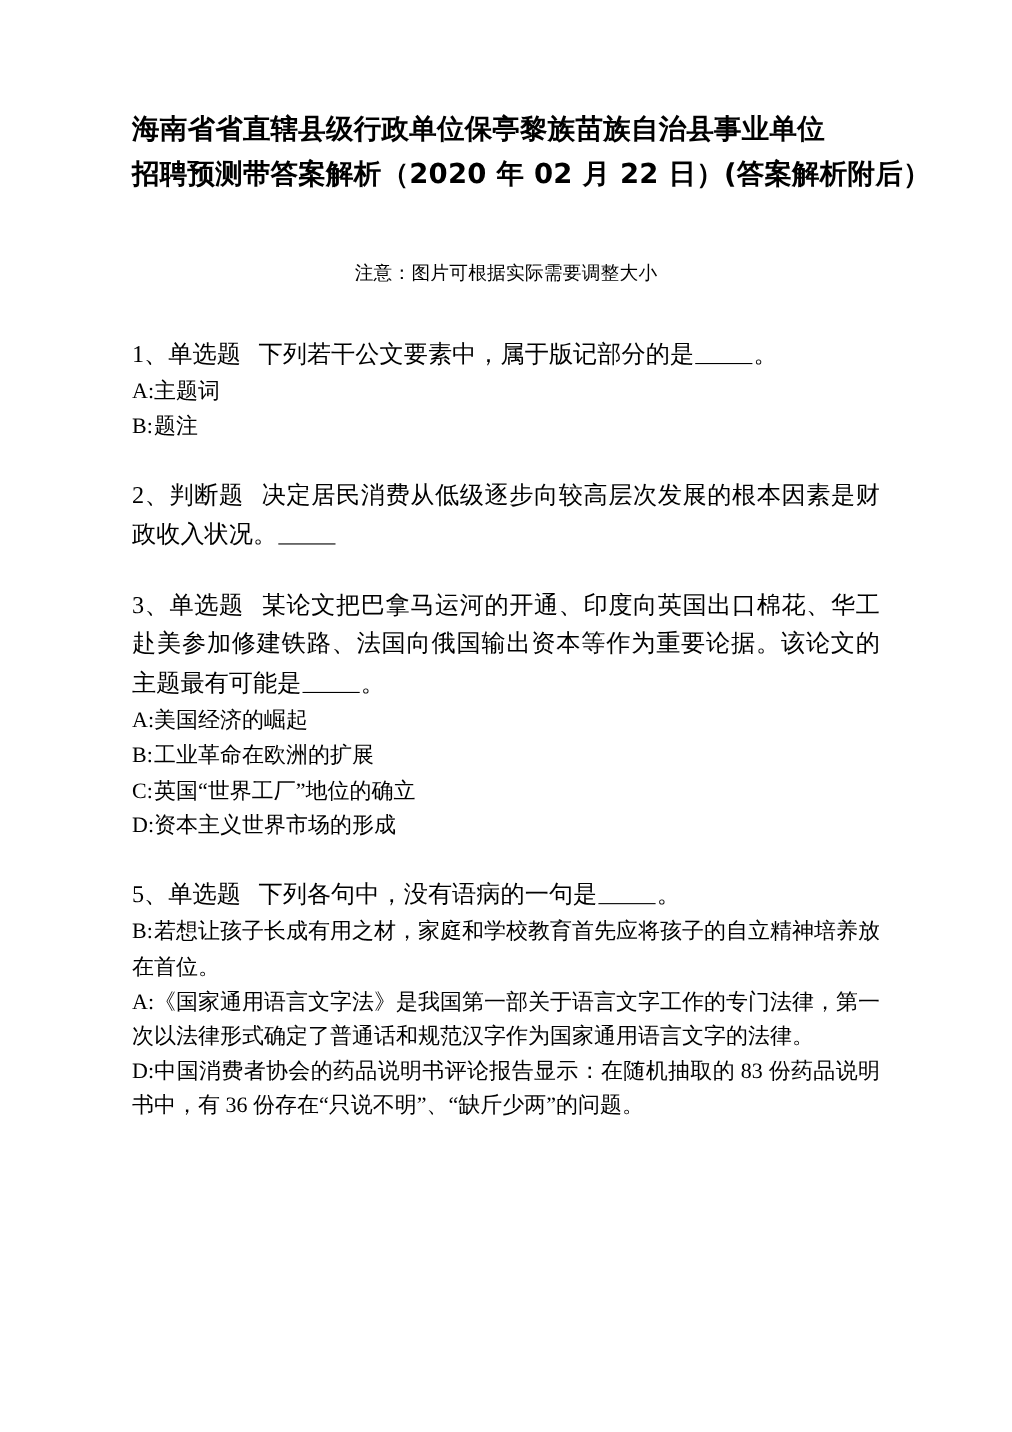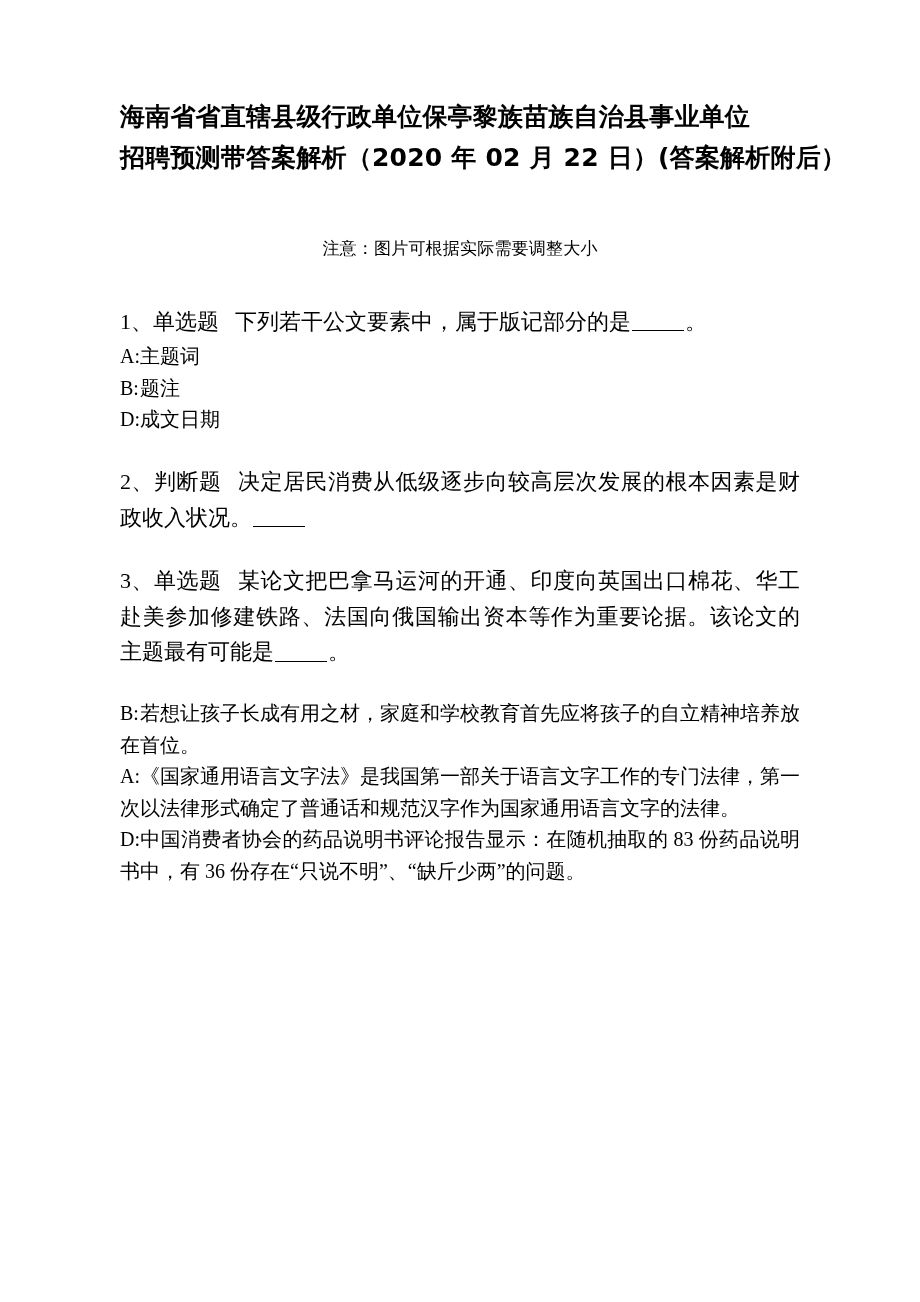--- a/index.html
+++ b/index.html
@@ -110,38 +110,46 @@
 
   <div class="questions">
 
     <div class="q-block q1">
       <p class="q-stem">
         <span class="q-num">1、</span><span class="q-type">单选题</span><span class="q-gap"></span><span>下列若干公文要素中，属于版记部分的是</span><span class="blank"></span><span>。</span>
       </p>
       <ul class="options">
         <li><span class="opt-key">A:</span><span>主题词</span></li>
         <li><span class="opt-key">B:</span><span>题注</span></li>
-        <li><span class="opt-key">D:</span><span>成文日期</span></li>
       </ul>
     </div>
 
     <div class="q-block q2">
       <p class="q-stem">
         <span class="q-num">2、</span><span class="q-type">判断题</span><span class="q-gap"></span><span>决定居民消费从低级逐步向较高层次发展的根本因素是财政收入状况。</span><span class="blank"></span>
       </p>
     </div>
 
     <div class="q-block q3">
       <p class="q-stem">
         <span class="q-num">3、</span><span class="q-type">单选题</span><span class="q-gap"></span><span>某论文把巴拿马运河的开通、印度向英国出口棉花、华工赴美参加修建铁路、法国向俄国输出资本等作为重要论据。该论文的主题最有可能是</span><span class="blank"></span><span>。</span>
       </p>
+      <ul class="options">
+        <li><span class="opt-key">A:</span><span>美国经济的崛起</span></li>
+        <li><span class="opt-key">B:</span><span>工业革命在欧洲的扩展</span></li>
+        <li><span class="opt-key">C:</span><span>英国“世界工厂”地位的确立</span></li>
+        <li><span class="opt-key">D:</span><span>资本主义世界市场的形成</span></li>
+      </ul>
     </div>
 
 
     <div class="q-block q5">
+      <p class="q-stem">
+        <span class="q-num">5、</span><span class="q-type">单选题</span><span class="q-gap"></span><span>下列各句中，没有语病的一句是</span><span class="blank"></span><span>。</span>
+      </p>
       <ul class="options">
         <li><span class="opt-key">B:</span><span>若想让孩子长成有用之材，家庭和学校教育首先应将孩子的自立精神培养放在首位。</span></li>
         <li><span class="opt-key">A:</span><span>《国家通用语言文字法》是我国第一部关于语言文字工作的专门法律，第一次以法律形式确定了普通话和规范汉字作为国家通用语言文字的法律。</span></li>
         <li><span class="opt-key">D:</span><span>中国消费者协会的药品说明书评论报告显示：在随机抽取的 83 份药品说明书中，有 36 份存在“只说不明”、“缺斤少两”的问题。</span></li>
       </ul>
     </div>
 
   </div>
 </div>
 

